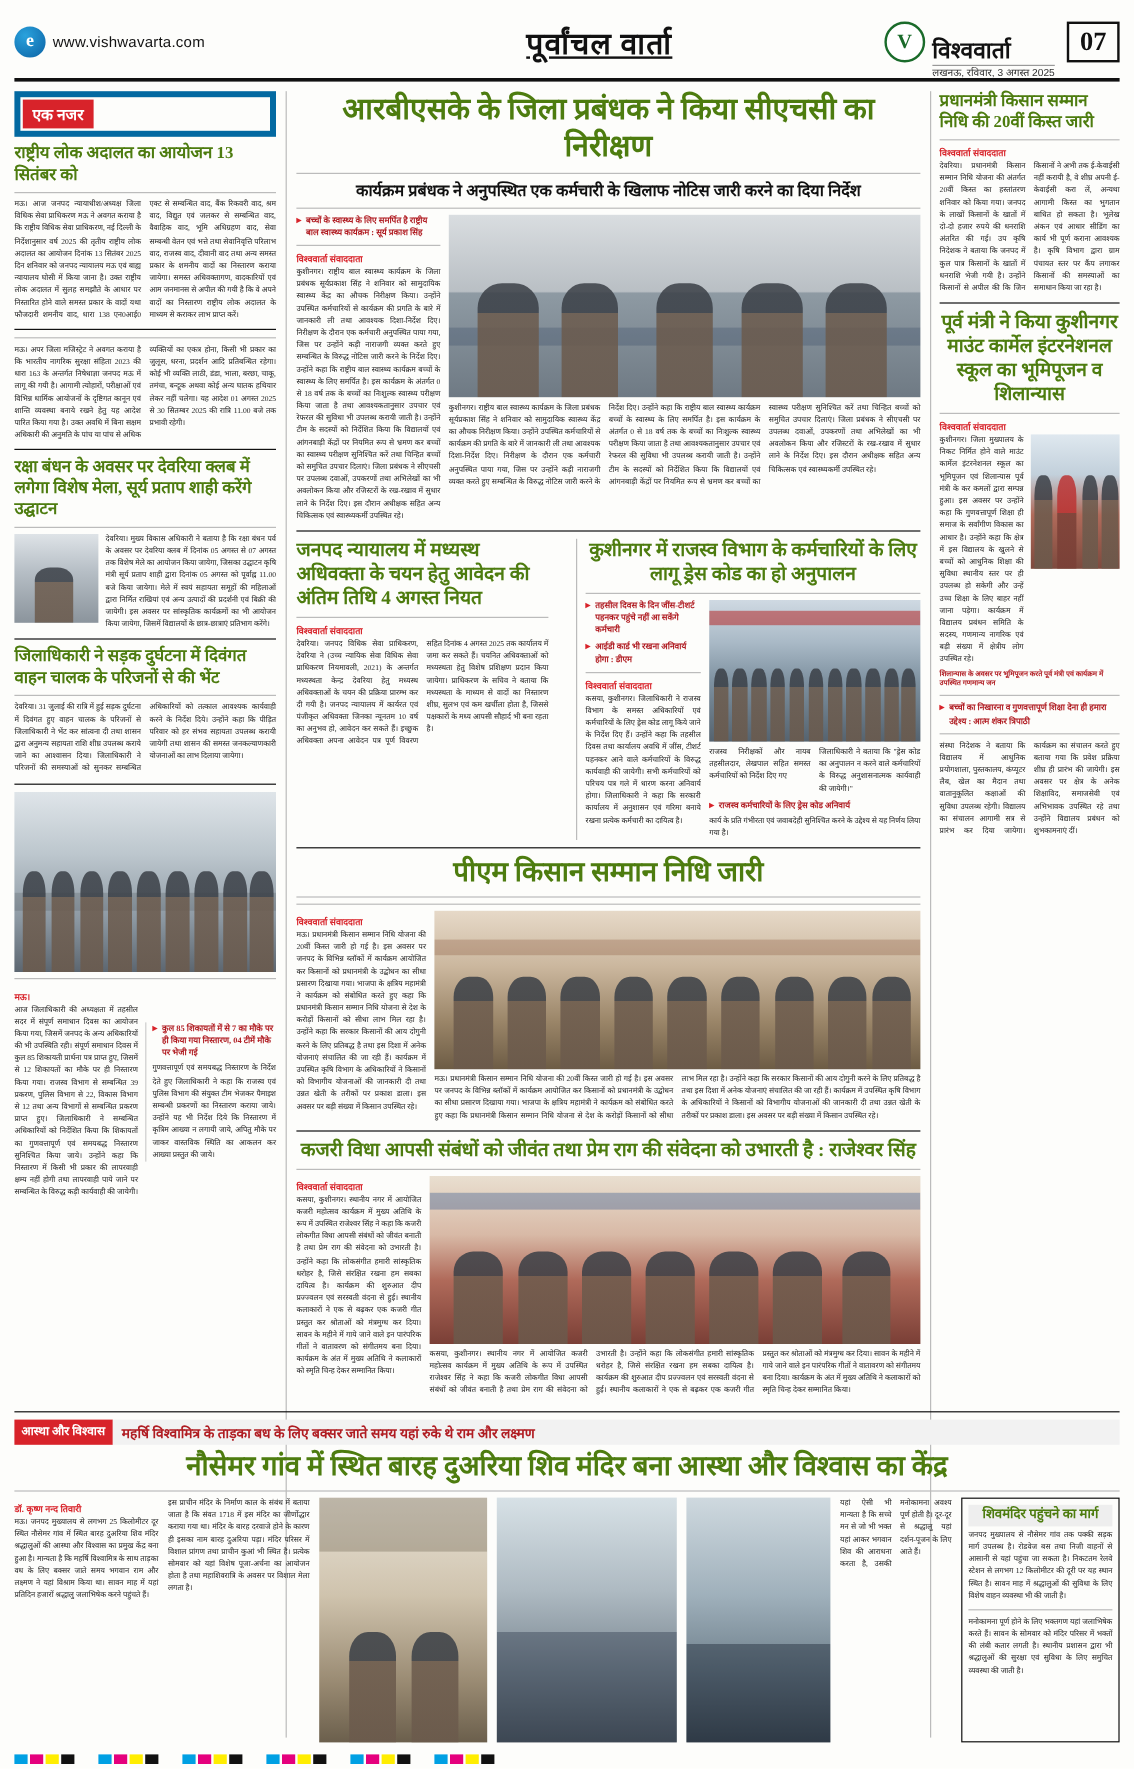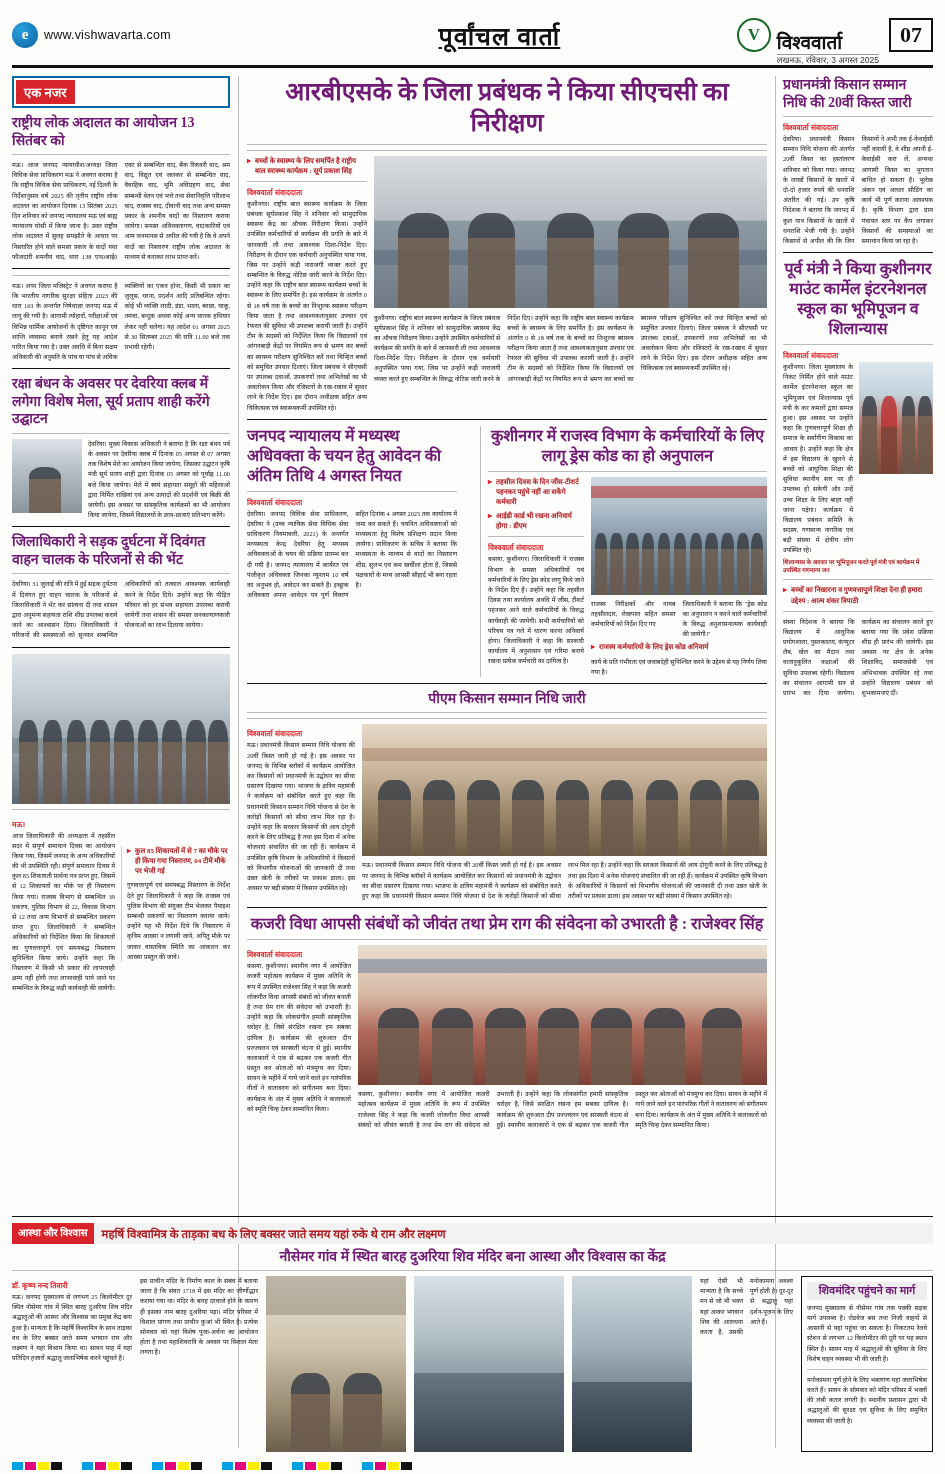--- a/index.html
+++ b/index.html
@@ -64,27 +64,27 @@
   .col-mid  { flex: 1; }
   .col-right{ width: 158px; }
 
   .rule-v { border-left: 1px solid #bbb; }
 
   
   .sec-hd {
     background:#d8232a; color:#fff; font-family:"Liberation Serif",serif;
     font-weight:bold; font-size:13px; padding:3px 8px; display:inline-block;
   }
-  .kicker-box { border:2px solid #0369a1; padding:2px; margin-bottom:6px; }
+  .kicker-box { border:5px solid #0369a1; padding:2px; margin-bottom:6px; }
   .hl {
-    font-family:"Liberation Serif", serif; font-weight:bold; color:#701a75;
+    font-family:"Liberation Serif", serif; font-weight:bold; color:#4d7c0f;
     line-height:1.25;
   }
   .hl-xl { font-size: 25px; }
-  .hl-lg { font-size: 14px; }
+  .hl-lg { font-size: 23px; }
   .hl-md { font-size: 16px; }
   .hl-sm { font-size: 14px; }
   .subhl { font-family:"Liberation Serif",serif; font-weight:bold; font-size:12.5px; line-height:1.35; margin-top:4px;}
   .byline { font-size:7.5px; font-weight:bold; color:#d8232a; margin:4px 0 2px; }
   .body-txt {
     font-size:6.3px; line-height:1.62; text-align:justify; color:#1a1a1a;
     font-family:"Liberation Serif", serif; hyphens:auto;
   }
   .cols2 { column-count:2; column-gap:7px; }
   .cols3 { column-count:3; column-gap:7px; }
@@ -226,20 +226,21 @@
           </div>
         </div>
       </div>
     </div>
 
     <div class="col-mid rule-v" style="padding-left:8px;">
 
       <div>
         <div class="hl hl-xl center">आरबीएसके के जिला प्रबंधक ने किया सीएचसी का निरीक्षण</div>
         <div class="hr-thin"></div>
+        <div class="subhl center" style="font-size:13.5px">कार्यक्रम प्रबंधक ने अनुपस्थित एक कर्मचारी के खिलाफ नोटिस जारी करने का दिया निर्देश</div>
         <div class="hr-thin"></div>
 
         <div style="display:flex; gap:7px; margin-top:4px;">
           <div style="width:120px;flex:0 0 120px;">
             <div class="bullet red">
               <span class="sq">▸</span>
               <span>बच्चों के स्वास्थ्य के लिए समर्पित है राष्ट्रीय बाल स्वास्थ्य कार्यक्रम : सूर्य प्रकाश सिंह</span>
             </div>
             <div class="hr-thin"></div>
             <div class="byline">विश्ववार्ता संवाददाता</div>
@@ -421,21 +422,21 @@
 
   <div style="position:absolute;left:12px;right:12px;bottom:22px;">
     <div class="hr"></div>
     <div style="display:flex;align-items:stretch;gap:0;">
       <div class="tag-red">आस्था और विश्वास</div>
       <div class="banner-line" style="flex:1">महर्षि विश्वामित्र के ताड़का बध के लिए बक्सर जाते समय यहां रुके थे राम और लक्ष्मण</div>
     </div>
     <div class="hl hl-lg center" style="margin-top:4px">नौसेमर गांव में स्थित बारह दुअरिया शिव मंदिर बना आस्था और विश्वास का केंद्र</div>
     <div class="hr-thin"></div>
 
-    <div style="display:flex;gap:8px;margin-top:4px;height:176px;">
+    <div style="display:flex;gap:8px;margin-top:4px;height:204px;">
       <div style="width:120px;flex:0 0 120px;">
         <div class="byline">डॉ. कृष्ण नन्द तिवारी</div>
         <div class="body-txt">मऊ। जनपद मुख्यालय से लगभग 25 किलोमीटर दूर स्थित नौसेमर गांव में स्थित बारह दुअरिया शिव मंदिर श्रद्धालुओं की आस्था और विश्वास का प्रमुख केंद्र बना हुआ है। मान्यता है कि महर्षि विश्वामित्र के साथ ताड़का वध के लिए बक्सर जाते समय भगवान राम और लक्ष्मण ने यहां विश्राम किया था। सावन माह में यहां प्रतिदिन हजारों श्रद्धालु जलाभिषेक करने पहुंचते हैं।</div>
       </div>
       <div style="width:118px;flex:0 0 118px;">
         <div class="body-txt">इस प्राचीन मंदिर के निर्माण काल के संबंध में बताया जाता है कि संवत 1718 में इस मंदिर का जीर्णोद्धार कराया गया था। मंदिर के बारह दरवाजे होने के कारण ही इसका नाम बारह दुअरिया पड़ा। मंदिर परिसर में विशाल प्रांगण तथा प्राचीन कुआं भी स्थित है। प्रत्येक सोमवार को यहां विशेष पूजा-अर्चना का आयोजन होता है तथा महाशिवरात्रि के अवसर पर विशाल मेला लगता है।</div>
       </div>
       <div class="photo ph-temple" style="width:140px;flex:0 0 140px;">
         <div class="strip" style="top:0;height:22%;background:rgba(90,80,60,.3)"></div>
         <div class="figs" style="height:45%">

